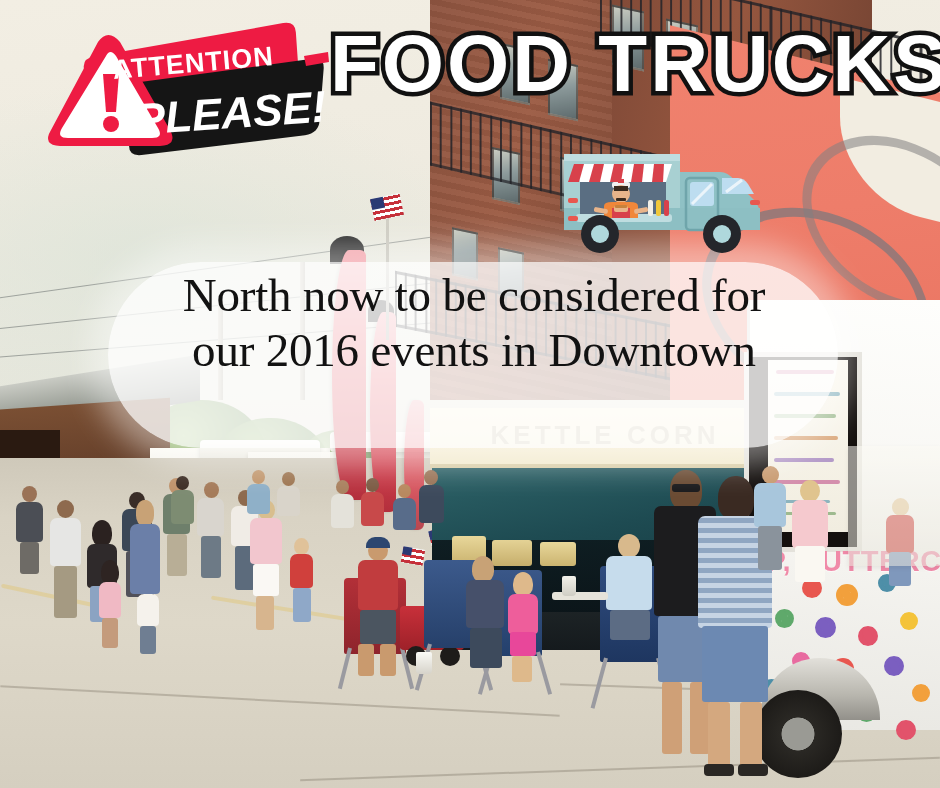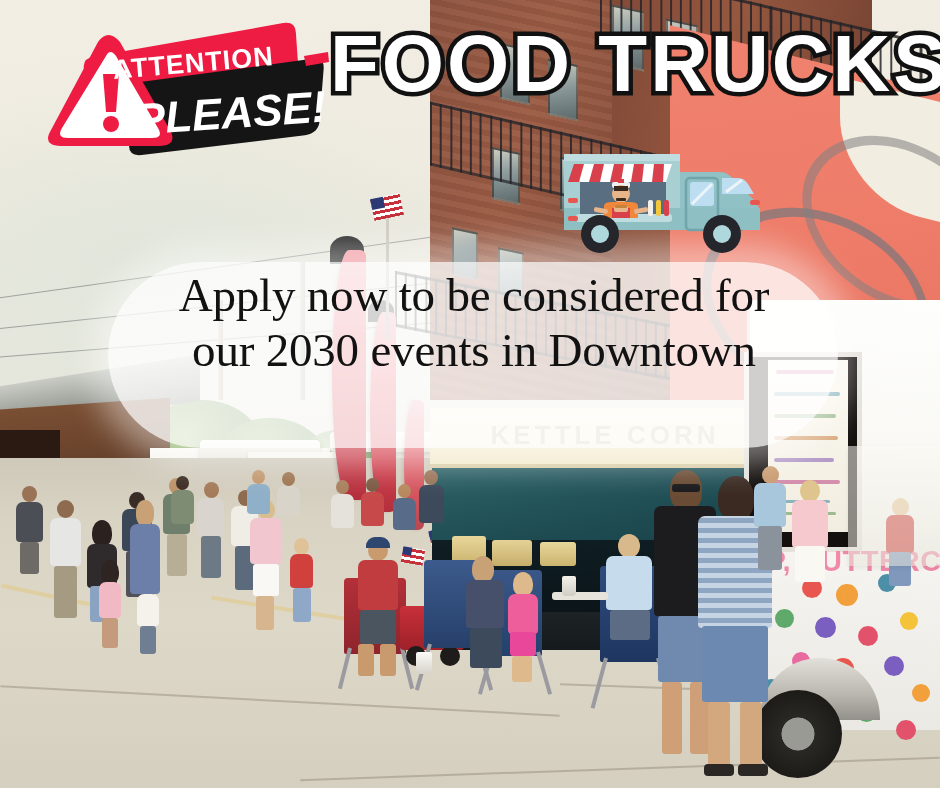--- a/index.html
+++ b/index.html
@@ -755,17 +755,17 @@
 
       <circle cx="44" cy="96" r="19" fill="#24262B"></circle>
       <circle cx="44" cy="96" r="9" fill="#AFD8DC"></circle>
       <circle cx="166" cy="96" r="19" fill="#24262B"></circle>
       <circle cx="166" cy="96" r="9" fill="#AFD8DC"></circle>
     </svg>
   </div>
 
   <div class="msg-panel"></div>
   <div class="msg-text">
-    <div>Apply now to be considered for</div>
-    <div>our 2030 events in Downtown</div>
+    <div>North now to be considered for</div>
+    <div>our 2016 events in Downtown</div>
   </div>
 
 </div>
 
 </body></html>

